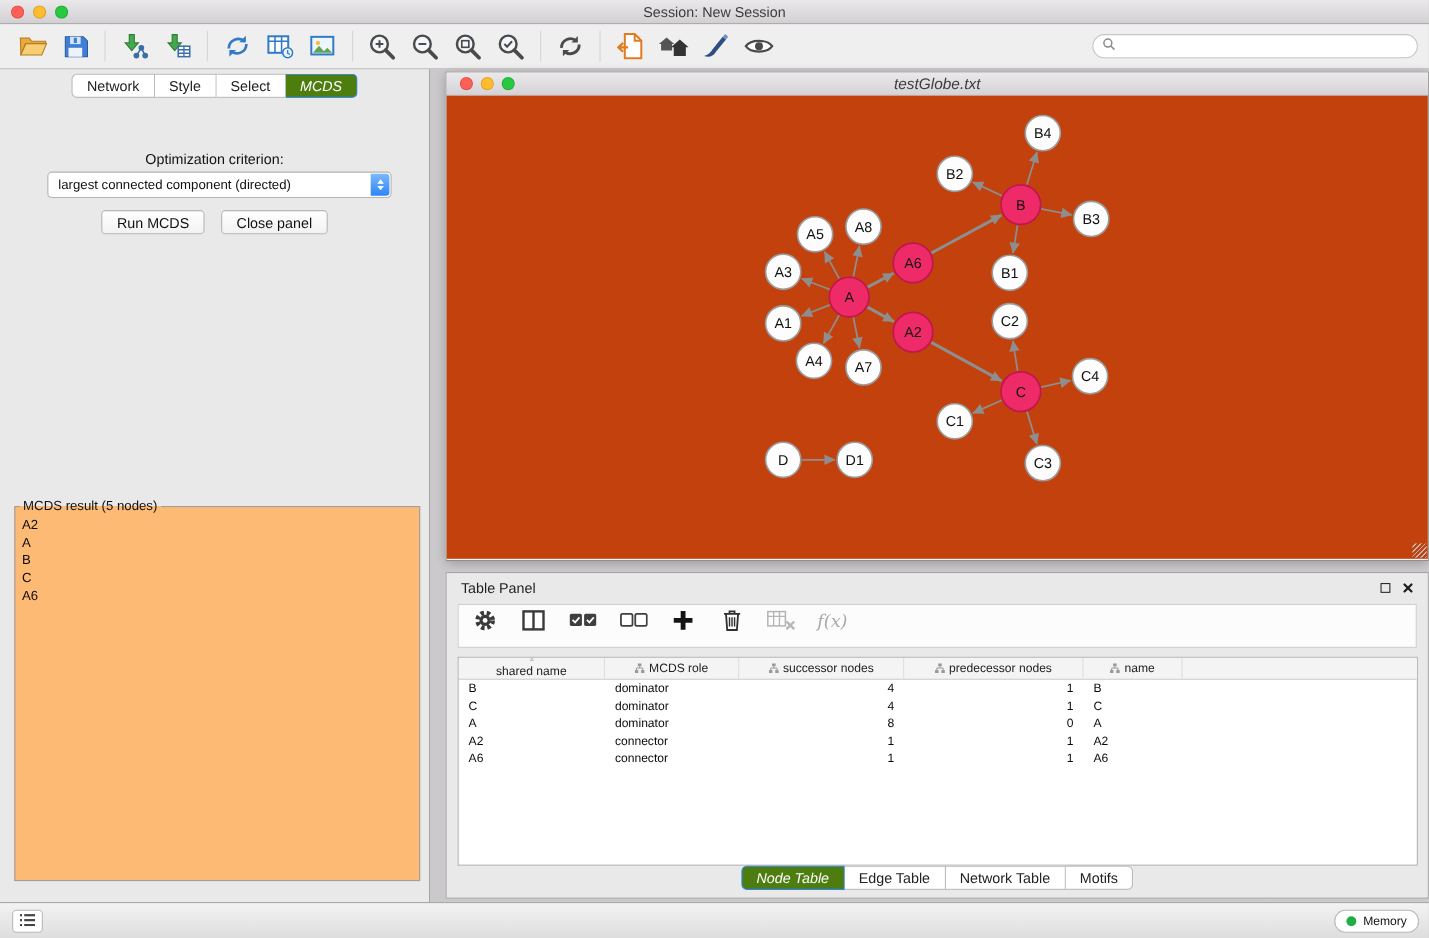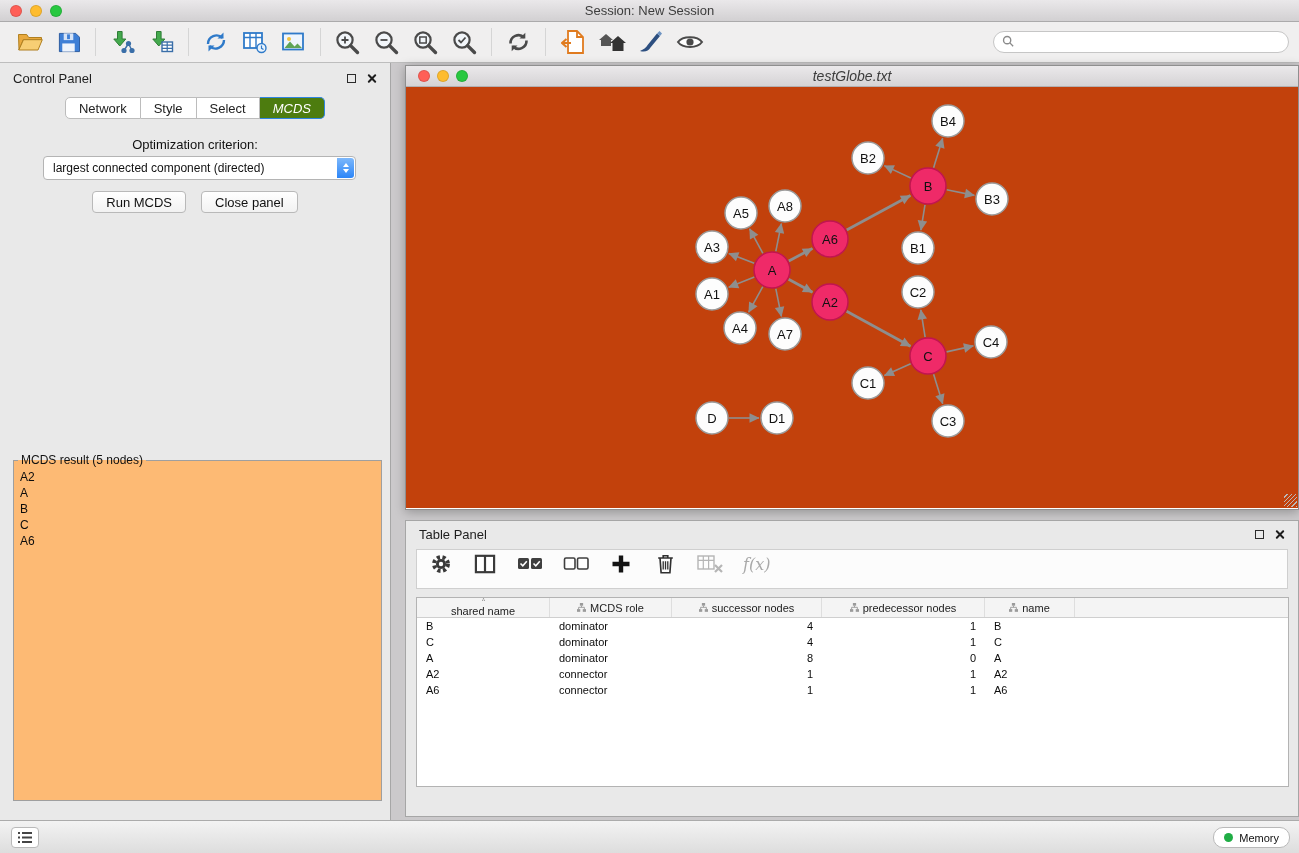--- a/index.html
+++ b/index.html
@@ -235,27 +235,20 @@
   <div class="search-box">
     <span><svg width="12" height="12" viewBox="0 0 14 14">
           <circle cx="6" cy="6" r="4.2" fill="none" stroke="#8a8a8a" stroke-width="1.6"></circle>
           <line x1="9.2" y1="9.2" x2="13" y2="13" stroke="#8a8a8a" stroke-width="1.6"></line>
         </svg></span>
     <input type="text" value="" style="">
   </div>
 </div>
 
 <div class="control-panel">
-  <div class="panel-header">
-    <span>Control Panel</span>
-    <span class="panel-controls">
-      <span class="float-icon"></span>
-      <span class="x-icon"></span>
-    </span>
-  </div>
   <div class="seg-tabs">
       <div class="seg-tab">Network</div>
       <div class="seg-tab">Style</div>
       <div class="seg-tab">Select</div>
       <div class="seg-tab active">MCDS</div>
     </div>
   <div class="opt-label">Optimization criterion:</div>
   <div class="dropdown">
     <span>largest connected component (directed)</span>
     <span class="stepper">
@@ -540,20 +533,26 @@
         </div>
         <div class="tr">
           <div class="td" style="width: 133px; text-align: left;">A6</div>
           <div class="td" style="width: 122px; text-align: left;">connector</div>
           <div class="td" style="width: 150px; text-align: right;">1</div>
           <div class="td" style="width: 163px; text-align: right;">1</div>
           <div class="td" style="width: 90px; text-align: left;">A6</div>
         </div>
       </div>
   </div>
+  <div class="tp-tabs seg-tabs">
+      <div class="seg-tab active">Node Table</div>
+      <div class="seg-tab">Edge Table</div>
+      <div class="seg-tab">Network Table</div>
+      <div class="seg-tab">Motifs</div>
+    </div>
 </div>
 
 <div class="status-bar">
   <div class="list-button">
     <span><svg width="14" height="11" viewBox="0 0 14 11">
           <g fill="#444">
             <rect x="0" y="0" width="2" height="2"></rect>
             <rect x="4" y="0" width="10" height="2"></rect>
             <rect x="0" y="4.5" width="2" height="2"></rect>
             <rect x="4" y="4.5" width="10" height="2"></rect>

